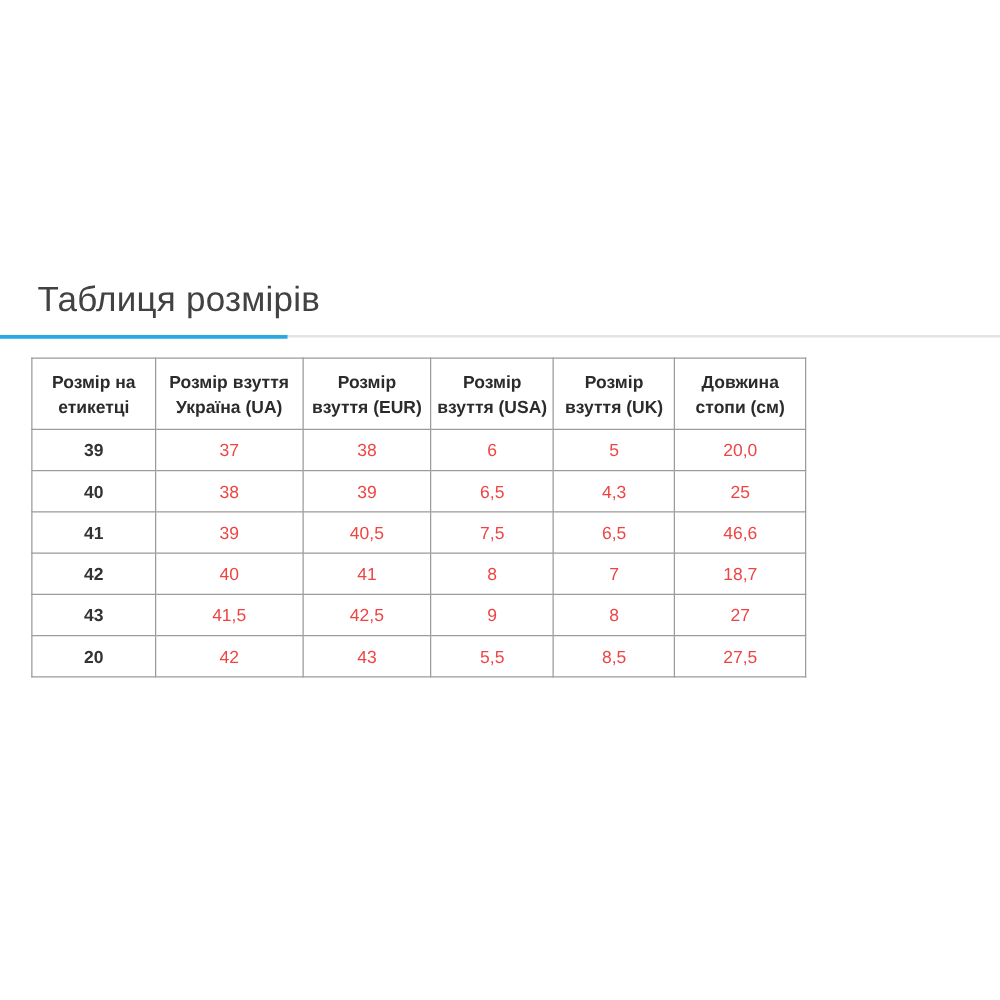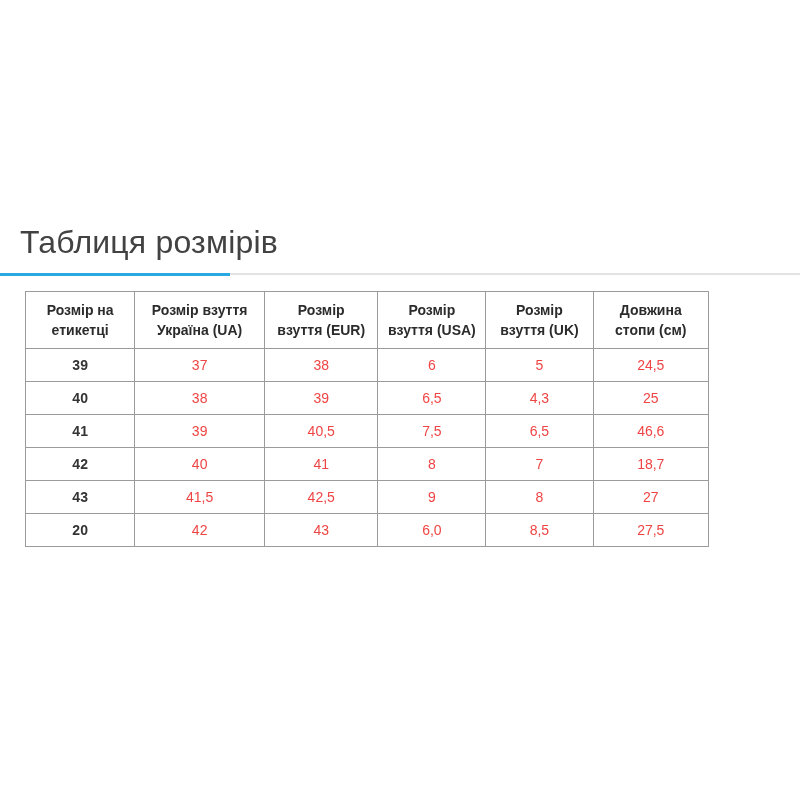--- a/index.html
+++ b/index.html
@@ -12,22 +12,22 @@
   }
   .page {
     width: 800px;
     height: 800px;
     position: relative;
   }
   .section-header {
     padding-top: 224px;
   }
   .page-title {
-    margin-left: 20px;
-    font-size: 32px;
+    margin-left: 30px;
+    font-size: 28px;
     font-weight: 400;
     color: #424242;
     letter-spacing: 0.2px;
   }
   .tab-rule {
     position: relative;
     margin-top: 12px;
     width: 100%;
     height: 0;
     border-bottom: 2px solid #e3e3e3;
@@ -36,21 +36,21 @@
     position: absolute;
     left: 0;
     bottom: -2.5px;
     width: 230px;
     height: 3px;
     background: #29a9e1;
   }
   table.size-table {
     border-collapse: collapse;
     table-layout: fixed;
-    width: 684px;
+    width: 620px;
     margin: 16px 24px 0 25px;
     background: #ffffff;
   }
   table.size-table th,
   table.size-table td {
     border: 1px solid #9b9b9b;
     text-align: center;
     vertical-align: middle;
     font-size: 14px;
   }
@@ -109,21 +109,21 @@
 стопи (см)</th>
       </tr>
     </thead>
     <tbody>
       <tr>
         <td class="label-col">39</td>
         <td>37</td>
         <td>38</td>
         <td>6</td>
         <td>5</td>
-        <td>24,5</td>
+        <td>20,0</td>
       </tr>
       <tr>
         <td class="label-col">40</td>
         <td>38</td>
         <td>39</td>
         <td>6,5</td>
         <td>4,3</td>
         <td>25</td>
       </tr>
       <tr>
@@ -147,20 +147,20 @@
         <td>41,5</td>
         <td>42,5</td>
         <td>9</td>
         <td>8</td>
         <td>27</td>
       </tr>
       <tr>
         <td class="label-col">20</td>
         <td>42</td>
         <td>43</td>
-        <td>6,0</td>
+        <td>5,5</td>
         <td>8,5</td>
         <td>27,5</td>
       </tr>
     </tbody>
   </table>
 
 </div>
 
 </body></html>

